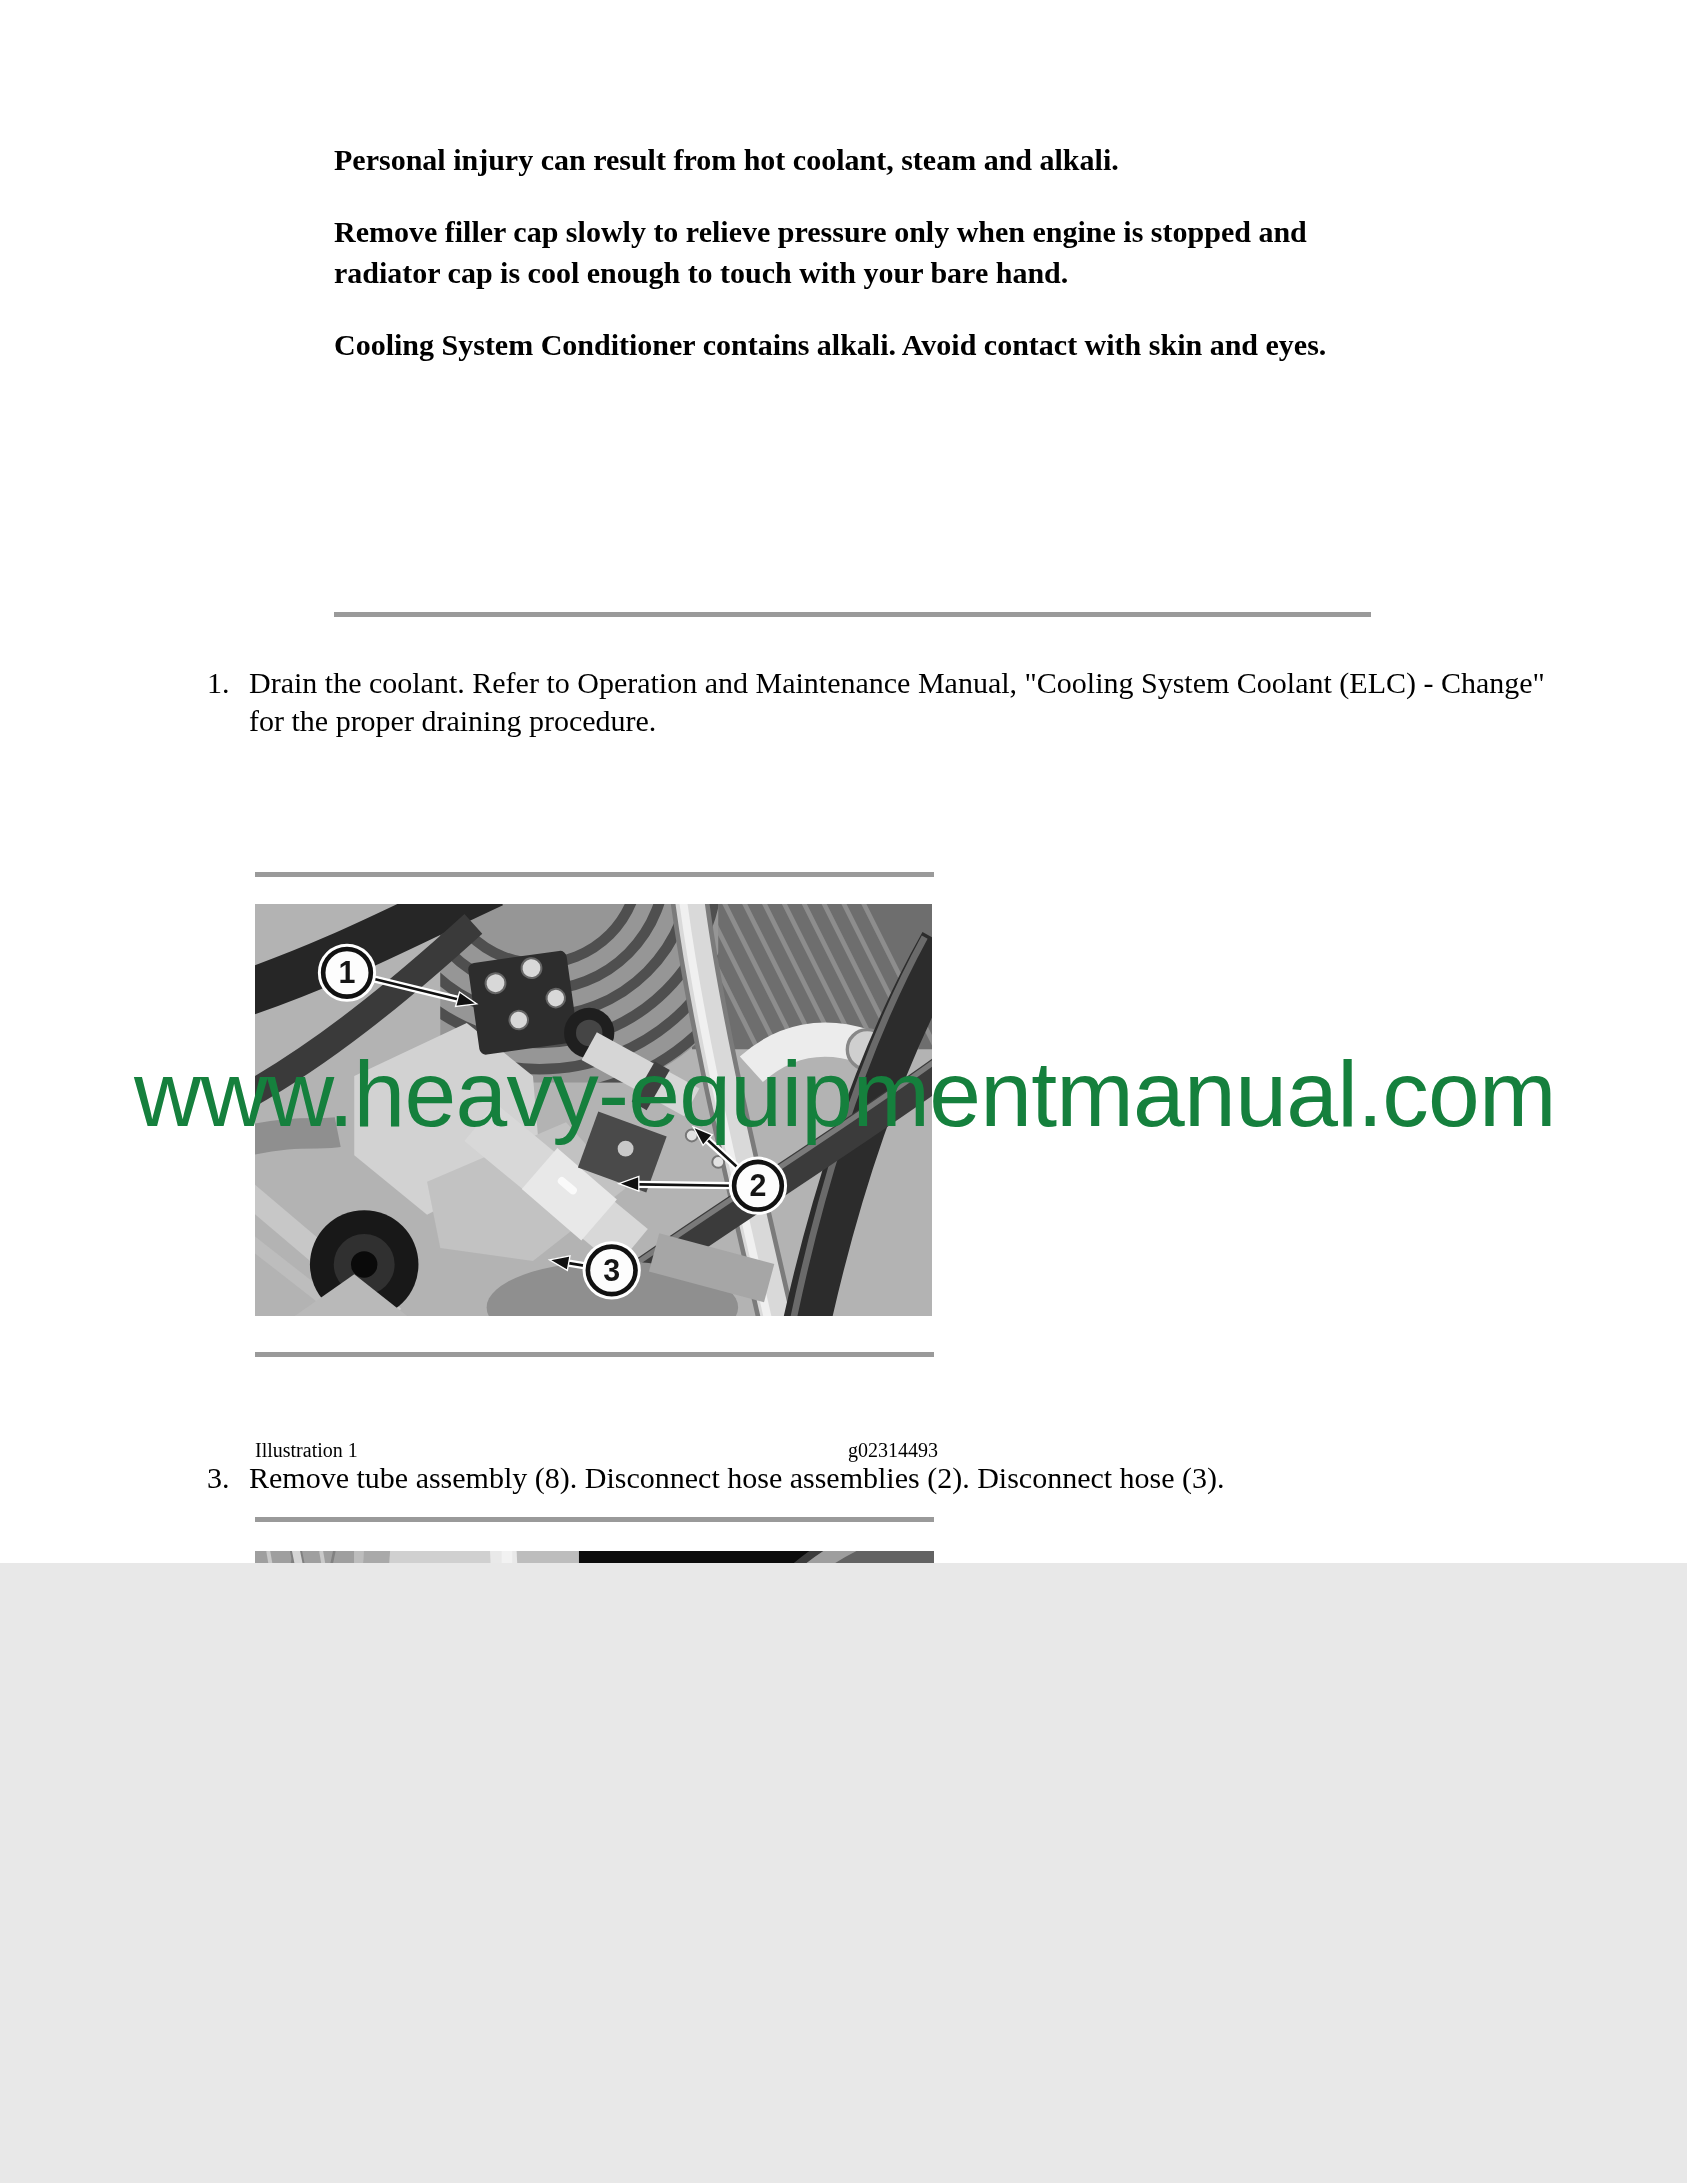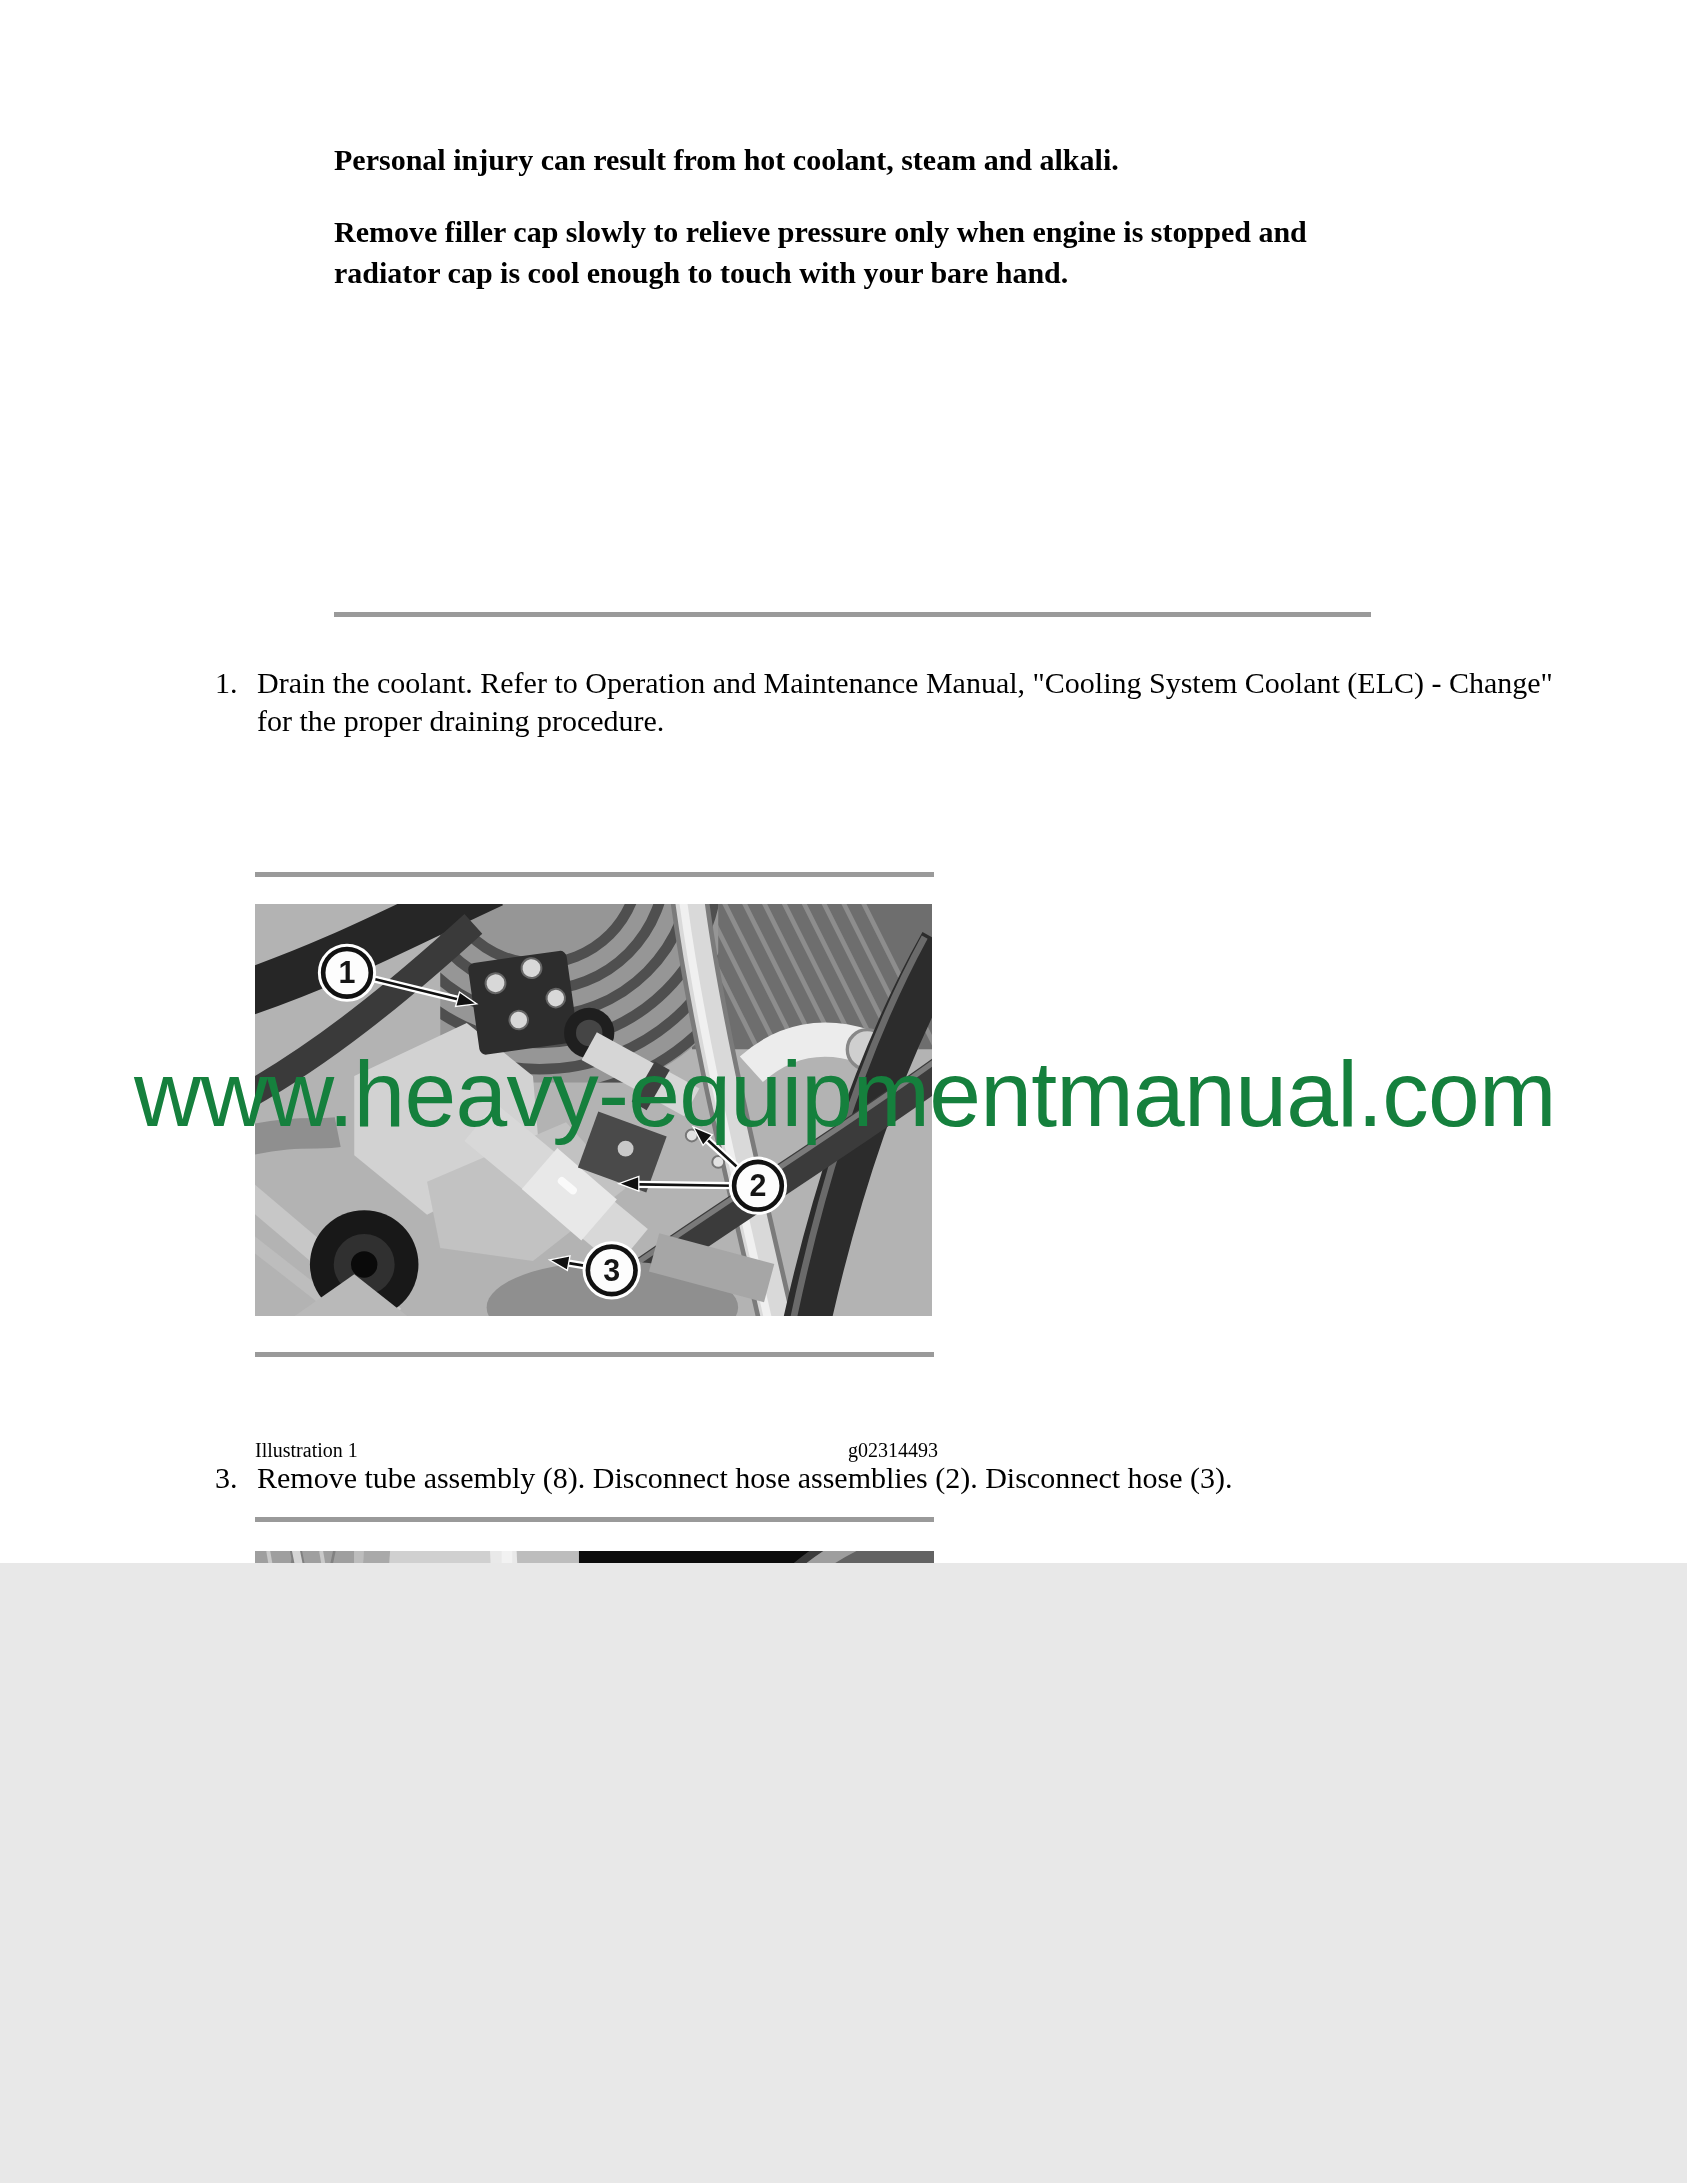--- a/index.html
+++ b/index.html
@@ -17,21 +17,21 @@
   .rule { position:absolute; height:4.6px; background:#9a9a9a; }
   .rule-warning     { left:334px; top:612px;  width:1037px; }
   .rule-ill1-top    { left:255px; top:872px; width:679px; }
   .rule-ill1-bottom { left:255px; top:1352px; width:679px; }
   .rule-ill2-top    { left:255px; top:1517px; width:679px; }
   .rule-ill2-bottom { left:255px; top:1997px; width:679px; }
   
   .step {
     position:absolute; left:207px; width:1297px;
     font-size:30px; line-height:38px;
-    padding-left:42px; text-indent:-42px;margin-left:8px;
+    padding-left:42px; text-indent:-42px;
   }
   .step .num { display:inline-block; width:42px; text-indent:0; }
   .step-1 { top:664px; }
   .step-2 { top:773px; }
   .step-3 { top:1459px; }
   
   .figure { position:absolute; background:#b3b3b3; }
   .figure svg { display:block; width:100%; height:100%; }
   .figure-1 { left:255px; top:904px; width:677px; height:412px; }
   .figure-2 { left:255px; top:1551px; width:679px; height:412px; }
@@ -53,20 +53,21 @@
   }
 </style>
 </head>
 <body>
 
 <div class="page">
 
   <div class="warning">
     <p>Personal injury can result from hot coolant, steam and alkali.</p>
     <p>Remove filler cap slowly to relieve pressure only when engine is stopped and radiator cap is cool enough to touch with your bare hand.</p>
+    <p>Cooling System Conditioner contains alkali. Avoid contact with skin and eyes.</p>
   </div>
 
   <div class="rule rule-warning"></div>
 
   <div class="step step-1">
     <span class="num">1.</span><span>Drain the coolant. Refer to Operation and Maintenance Manual, "Cooling System Coolant (ELC) - Change" for the proper draining procedure.</span>
   </div>
 
   <div class="rule rule-ill1-top"></div>
   <div class="figure figure-1">

